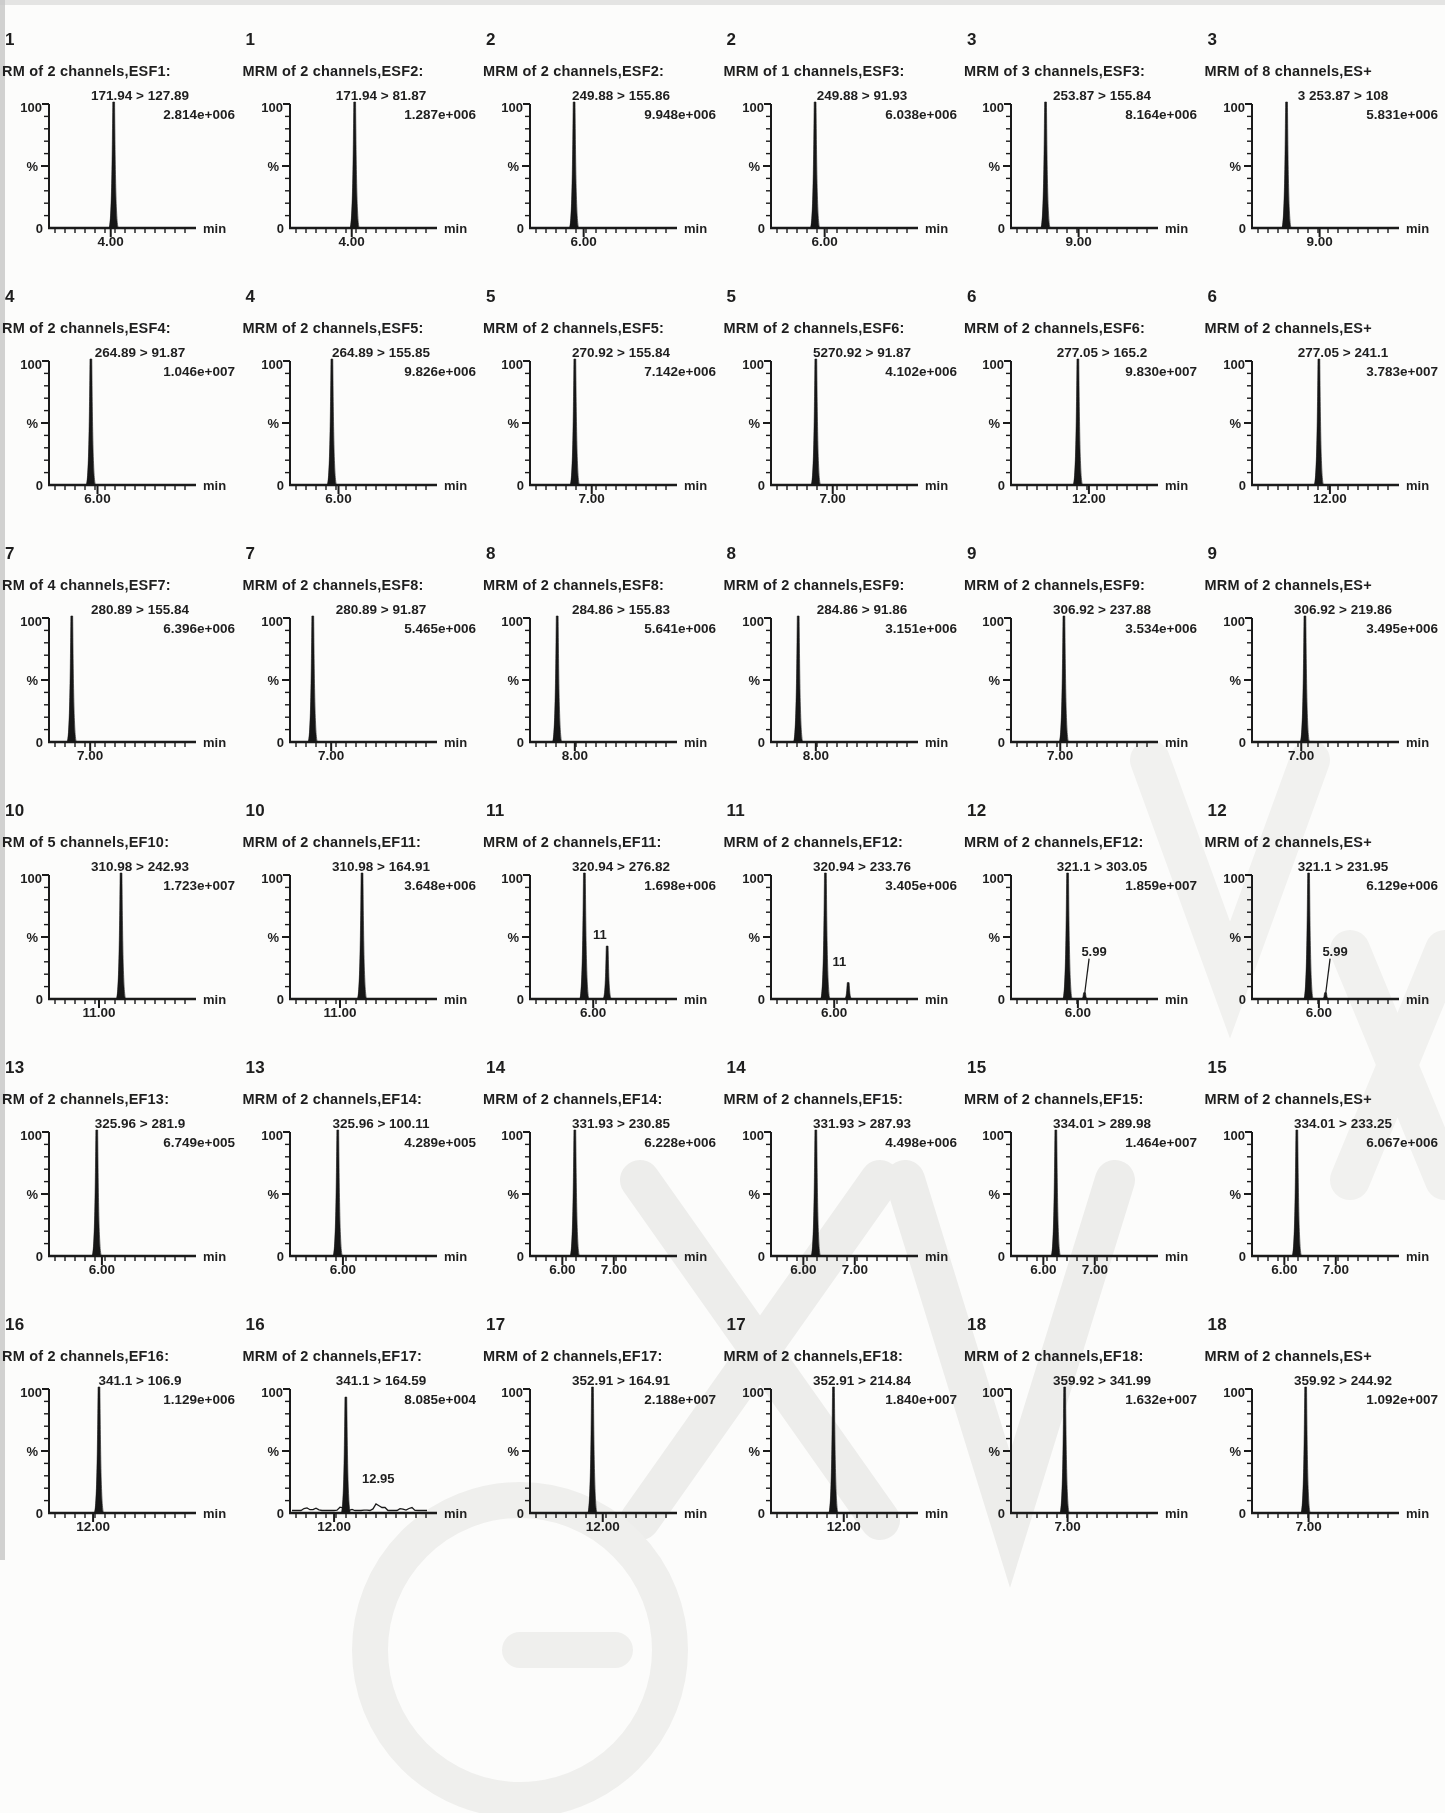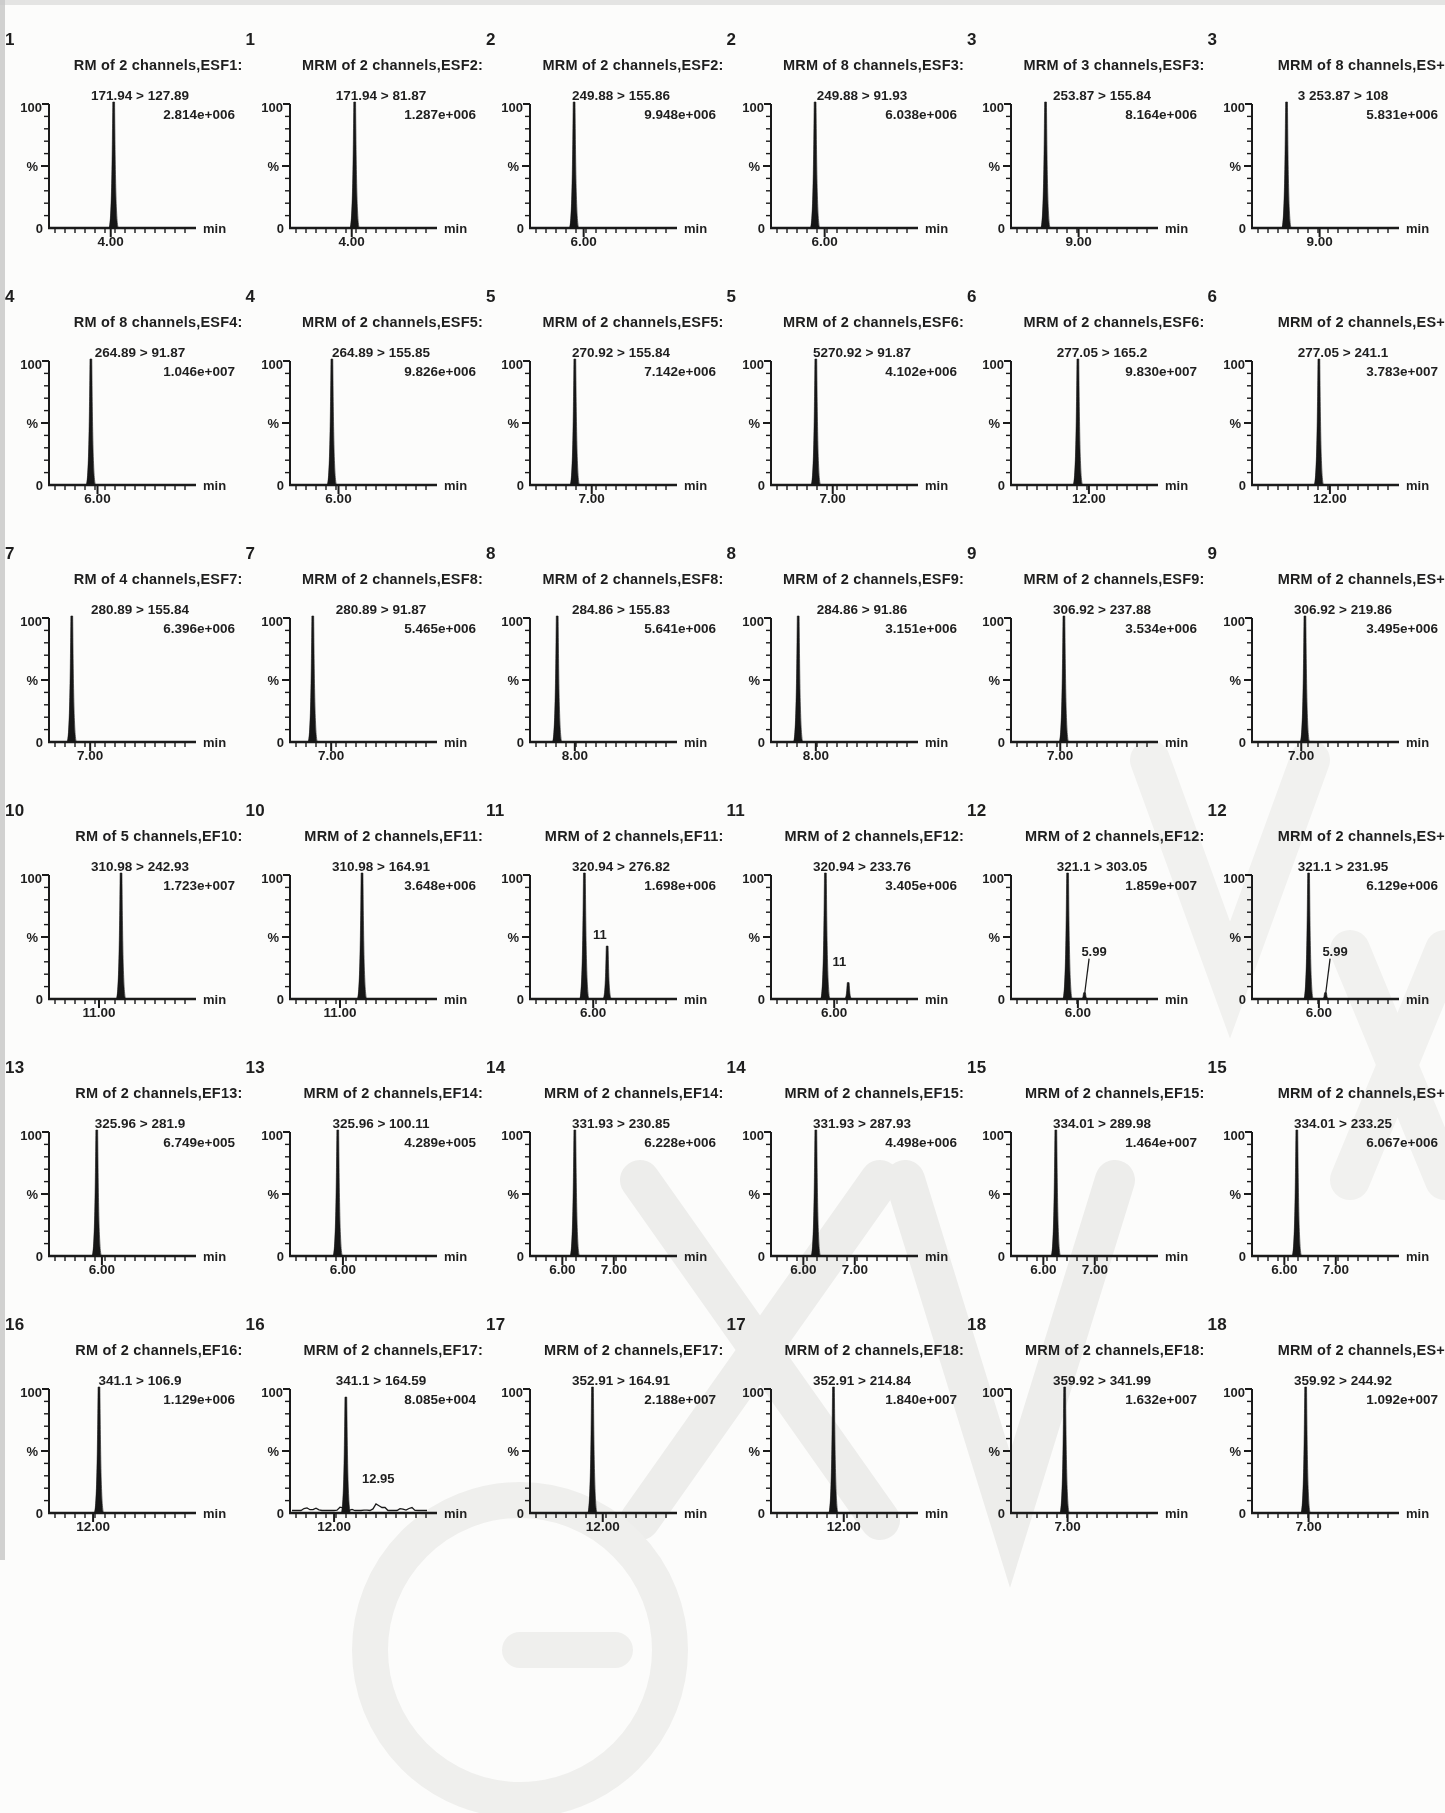--- a/index.html
+++ b/index.html
@@ -14,23 +14,23 @@
   .grid{
     position:absolute;top:30px;left:2px;z-index:1;
     display:grid;grid-template-columns:repeat(6,240.5px);grid-auto-rows:257px;
   }
   .panel{position:relative;overflow:visible;}
   .num{
     position:absolute;top:0;left:3px;
     font-size:17px;font-weight:bold;letter-spacing:.3px;
   }
   .hdr{
-    position:absolute;top:27px;left:0;width:100%;
+    position:absolute;top:33px;left:0;width:100%;
     font-size:14.5px;font-weight:bold;letter-spacing:.2px;
-    white-space:nowrap;overflow:hidden;text-align:right;
+    white-space:nowrap;overflow:hidden;
   }
   .plot{position:absolute;top:56px;left:0;}
   .plot text{fill:#1e1e1e;font-family:"Liberation Sans", sans-serif;font-weight:bold;}
   .plot .tr{font-size:13.5px;}
   .plot .inten{font-size:13.5px;}
   .plot .axnum{font-size:13px;}
   .plot .xlab{font-size:13.5px;}
   .plot .ann{font-size:13px;}
   .plot line, .plot polyline{stroke:#1a1a1a;fill:none;}
   .plot path.peak{fill:#161616;stroke:#161616;stroke-width:.6;}
@@ -174,21 +174,21 @@
           <text x="233" y="33" text-anchor="end" class="inten">9.948e+006</text>
           <text x="40" y="26" text-anchor="end" class="axnum">100</text>
           <text x="36" y="85" text-anchor="end" class="axnum">%</text>
           <text x="41" y="147" text-anchor="end" class="axnum">0</text>
           <text x="201" y="147" text-anchor="start" class="axnum">min</text>
           <text x="100.655" y="160" text-anchor="middle" class="xlab">6.00</text>
         </svg>
       </div>
       <div class="panel">
         <div class="num">2</div>
-        <div class="hdr">MRM of 8 channels,ESF3:</div>
+        <div class="hdr">MRM of 1 channels,ESF3:</div>
         <svg class="plot" width="240" height="178" viewBox="0 0 240 178">
           <line x1="40" y1="18" x2="47" y2="18" stroke-width="2"></line>
           <line x1="47" y1="18" x2="47" y2="142" stroke-width="2"></line>
           <line x1="42" y1="30.4" x2="47" y2="30.4" stroke-width="1.4"></line>
           <line x1="42" y1="42.8" x2="47" y2="42.8" stroke-width="1.4"></line>
           <line x1="42" y1="55.2" x2="47" y2="55.2" stroke-width="1.4"></line>
           <line x1="42" y1="67.6" x2="47" y2="67.6" stroke-width="1.4"></line>
           <line x1="39" y1="80" x2="47" y2="80" stroke-width="2"></line>
           <line x1="42" y1="92.4" x2="47" y2="92.4" stroke-width="1.4"></line>
           <line x1="42" y1="104.8" x2="47" y2="104.8" stroke-width="1.4"></line>
@@ -297,21 +297,21 @@
           <text x="233" y="33" text-anchor="end" class="inten">5.831e+006</text>
           <text x="40" y="26" text-anchor="end" class="axnum">100</text>
           <text x="36" y="85" text-anchor="end" class="axnum">%</text>
           <text x="41" y="147" text-anchor="end" class="axnum">0</text>
           <text x="201" y="147" text-anchor="start" class="axnum">min</text>
           <text x="114.62" y="160" text-anchor="middle" class="xlab">9.00</text>
         </svg>
       </div>
       <div class="panel">
         <div class="num">4</div>
-        <div class="hdr">RM of 8 channels,ESF4:</div>
+        <div class="hdr">RM of 2 channels,ESF4:</div>
         <svg class="plot" width="240" height="178" viewBox="0 0 240 178">
           <line x1="40" y1="18" x2="47" y2="18" stroke-width="2"></line>
           <line x1="47" y1="18" x2="47" y2="142" stroke-width="2"></line>
           <line x1="42" y1="30.4" x2="47" y2="30.4" stroke-width="1.4"></line>
           <line x1="42" y1="42.8" x2="47" y2="42.8" stroke-width="1.4"></line>
           <line x1="42" y1="55.2" x2="47" y2="55.2" stroke-width="1.4"></line>
           <line x1="42" y1="67.6" x2="47" y2="67.6" stroke-width="1.4"></line>
           <line x1="39" y1="80" x2="47" y2="80" stroke-width="2"></line>
           <line x1="42" y1="92.4" x2="47" y2="92.4" stroke-width="1.4"></line>
           <line x1="42" y1="104.8" x2="47" y2="104.8" stroke-width="1.4"></line>

